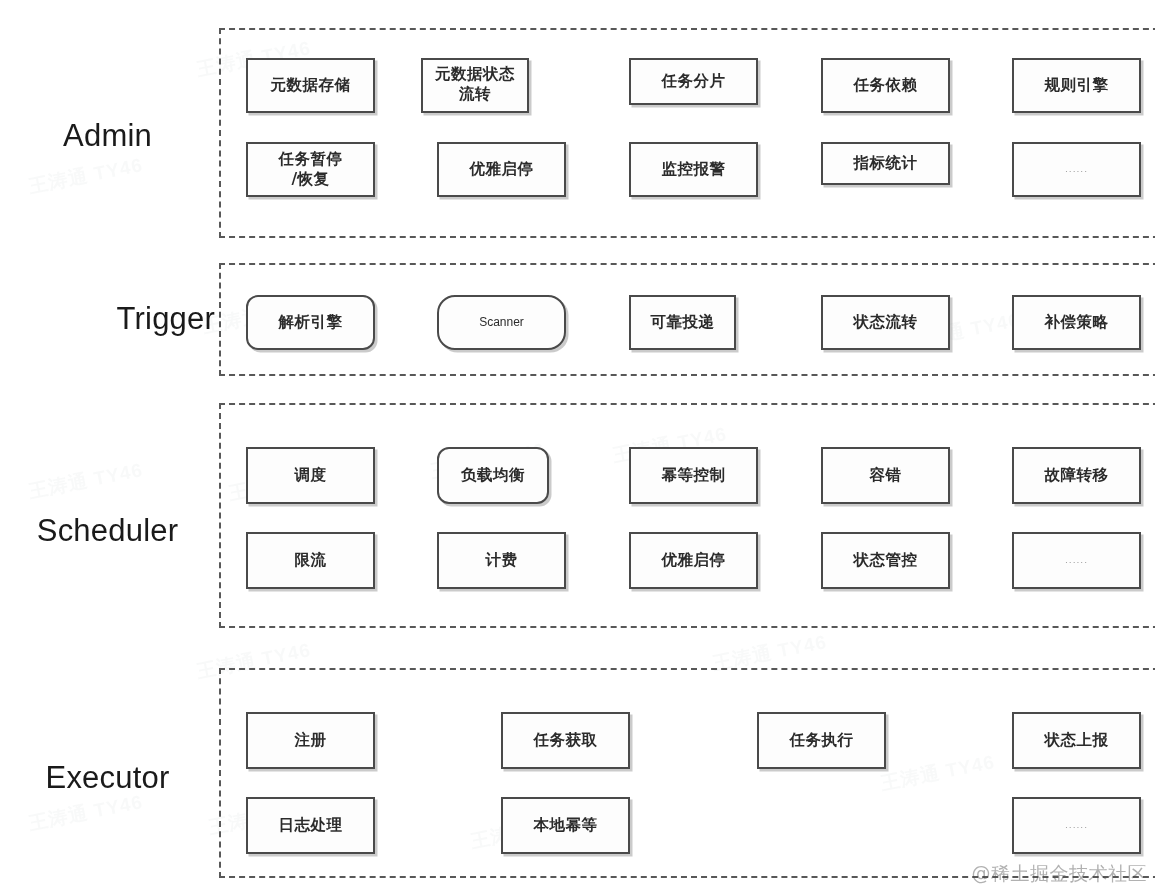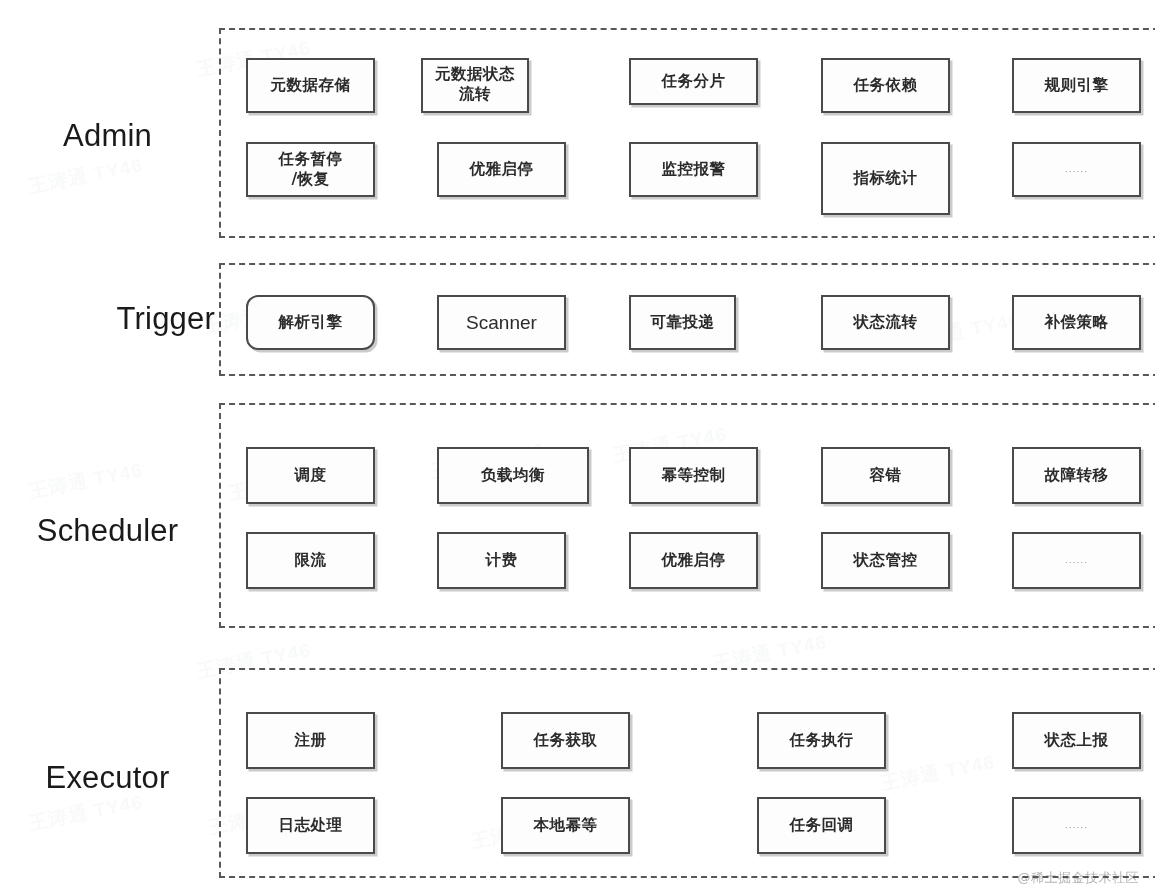--- a/index.html
+++ b/index.html
@@ -88,37 +88,38 @@
     font-family: "DejaVu Sans", "Liberation Sans", sans-serif;
     font-size: 15.5px;
     font-weight: 700;
     color: #2b2b2b;
     line-height: 1.25;
     letter-spacing: 0.5px;
   }
   .node.latin {
     font-family: "Liberation Sans", "DejaVu Sans", sans-serif;
     font-weight: 400;
-    font-size: 19px;
+    font-size: 12px;
     letter-spacing: 0;
+    border-radius: 18px;
   }
   .node.ellipsis {
     font-size: 9px;
     font-weight: 400;
     color: #9a9a9a;
     letter-spacing: 1px;
   }
 
   
   #corner-watermark {
     position: absolute;
-    right: 16px;
+    right: 8px;
     bottom: 1px;
     font-family: "DejaVu Sans", "Liberation Sans", sans-serif;
-    font-size: 13px;
+    font-size: 19px;
     color: rgba(70, 70, 70, 0.42);
     white-space: nowrap;
     letter-spacing: 0.5px;
     user-select: none;
   }
 </style>
 </head>
 <body>
 
 <div id="bg-watermarks">
@@ -144,21 +145,21 @@
       <div class="group-box">
         <div class="node-grid">
           <div class="node" style="left: 25px; width: 129px; top: 28px; height: 55px;">元数据存储</div>
           <div class="node" style="left: 200px; width: 108px; top: 28px; height: 55px; font-family: Liberation Mono, monospace;">元数据状态<br>流转</div>
           <div class="node" style="left: 408px; width: 129px; top: 28px; height: 47px;">任务分片</div>
           <div class="node" style="left: 600px; width: 129px; top: 28px; height: 55px;">任务依赖</div>
           <div class="node" style="left: 791px; width: 129px; top: 28px; height: 55px;">规则引擎</div>
           <div class="node" style="left: 25px; width: 129px; top: 112px; height: 55px;">任务暂停<br>/恢复</div>
           <div class="node" style="left: 216px; width: 129px; top: 112px; height: 55px;">优雅启停</div>
           <div class="node" style="left: 408px; width: 129px; top: 112px; height: 55px;">监控报警</div>
-          <div class="node" style="left: 600px; width: 129px; top: 112px; height: 73px;">指标统计</div>
+          <div class="node" style="left: 600px; width: 129px; top: 112px; height: 43px;">指标统计</div>
           <div class="node ellipsis" style="left: 791px; width: 129px; top: 112px; height: 55px;">......</div>
         </div>
       </div>
     </div>
     <div class="band" style="top: 263px; height: 113px;">
       <div class="band-label" style="top: 40px; text-align: right;">Trigger</div>
       <div class="group-box">
         <div class="node-grid">
           <div class="node" style="left: 25px; width: 129px; top: 30px; height: 55px; border-radius: 12px;">解析引擎</div>
           <div class="node latin" style="left: 216px; width: 129px; top: 30px; height: 55px;">Scanner</div>
@@ -166,21 +167,21 @@
           <div class="node" style="left: 600px; width: 129px; top: 30px; height: 55px;">状态流转</div>
           <div class="node" style="left: 791px; width: 129px; top: 30px; height: 55px;">补偿策略</div>
         </div>
       </div>
     </div>
     <div class="band" style="top: 403px; height: 225px;">
       <div class="band-label" style="top: 112px;">Scheduler</div>
       <div class="group-box">
         <div class="node-grid">
           <div class="node" style="left: 25px; width: 129px; top: 42px; height: 57px;">调度</div>
-          <div class="node" style="left: 216px; width: 152px; top: 42px; height: 57px;">负载均衡</div>
+          <div class="node" style="left: 216px; width: 112px; top: 42px; height: 57px; border-radius: 12px;">负载均衡</div>
           <div class="node" style="left: 408px; width: 129px; top: 42px; height: 57px;">幂等控制</div>
           <div class="node" style="left: 600px; width: 129px; top: 42px; height: 57px;">容错</div>
           <div class="node" style="left: 791px; width: 129px; top: 42px; height: 57px;">故障转移</div>
           <div class="node" style="left: 25px; width: 129px; top: 127px; height: 57px;">限流</div>
           <div class="node" style="left: 216px; width: 129px; top: 127px; height: 57px;">计费</div>
           <div class="node" style="left: 408px; width: 129px; top: 127px; height: 57px;">优雅启停</div>
           <div class="node" style="left: 600px; width: 129px; top: 127px; height: 57px;">状态管控</div>
           <div class="node ellipsis" style="left: 791px; width: 129px; top: 127px; height: 57px;">......</div>
         </div>
       </div>
@@ -188,20 +189,19 @@
     <div class="band" style="top: 668px; height: 210px;">
       <div class="band-label" style="top: 94px;">Executor</div>
       <div class="group-box">
         <div class="node-grid">
           <div class="node" style="left: 25px; width: 129px; top: 42px; height: 57px;">注册</div>
           <div class="node" style="left: 280px; width: 129px; top: 42px; height: 57px;">任务获取</div>
           <div class="node" style="left: 536px; width: 129px; top: 42px; height: 57px;">任务执行</div>
           <div class="node" style="left: 791px; width: 129px; top: 42px; height: 57px;">状态上报</div>
           <div class="node" style="left: 25px; width: 129px; top: 127px; height: 57px;">日志处理</div>
           <div class="node" style="left: 280px; width: 129px; top: 127px; height: 57px;">本地幂等</div>
-          <div class="node" style="left: 536px; width: 129px; top: 127px; height: 57px;">任务回调</div>
           <div class="node ellipsis" style="left: 791px; width: 129px; top: 127px; height: 57px;">......</div>
         </div>
       </div>
     </div>
   </div>
 
 <div id="corner-watermark">@稀土掘金技术社区</div>
 
 </body></html>

